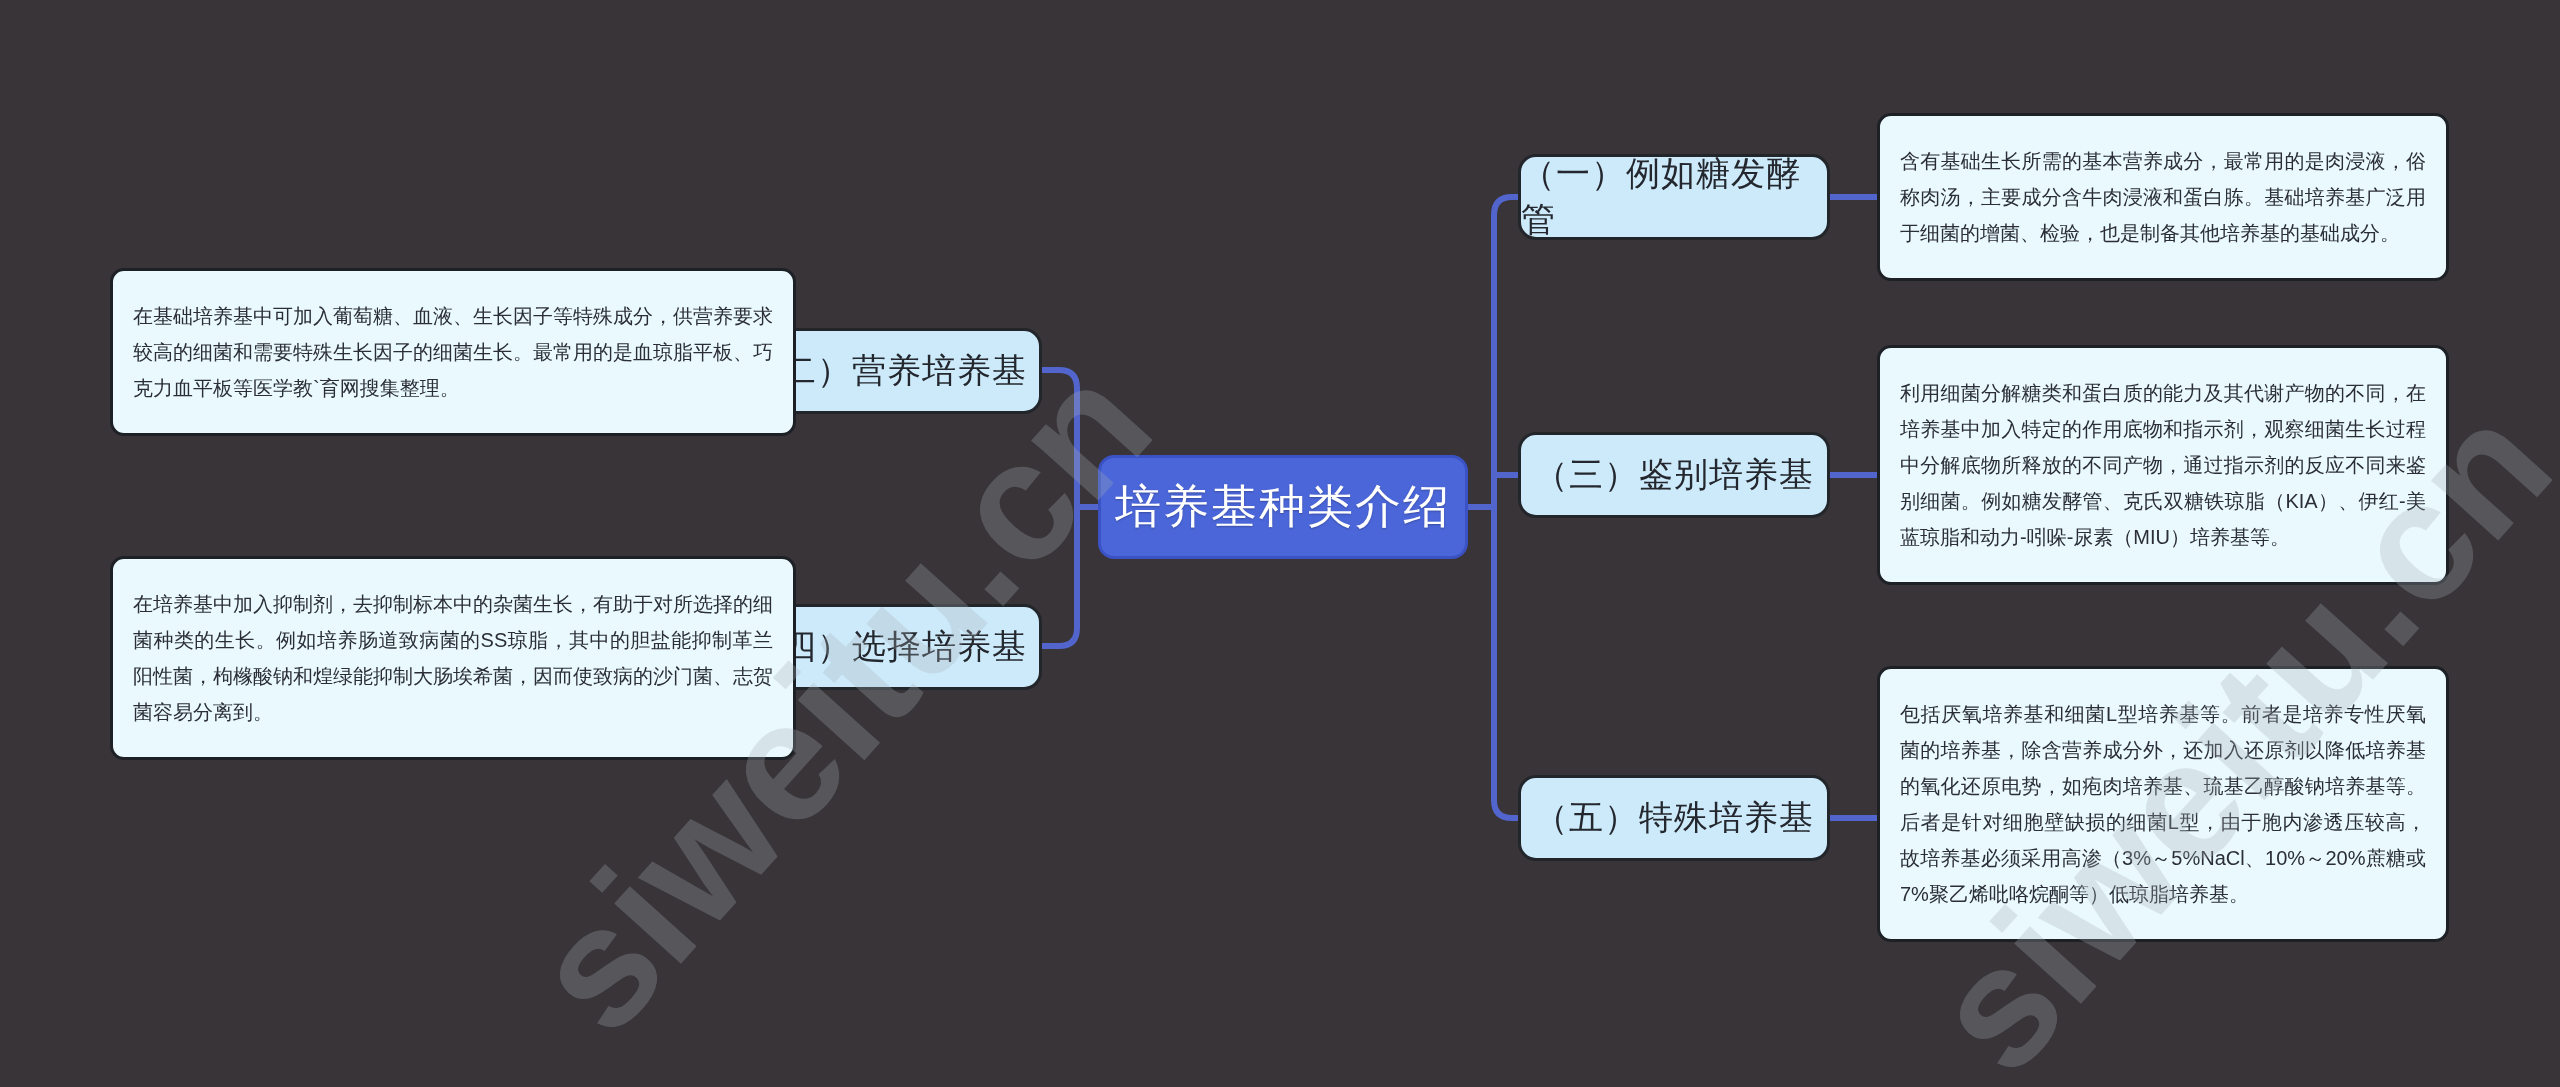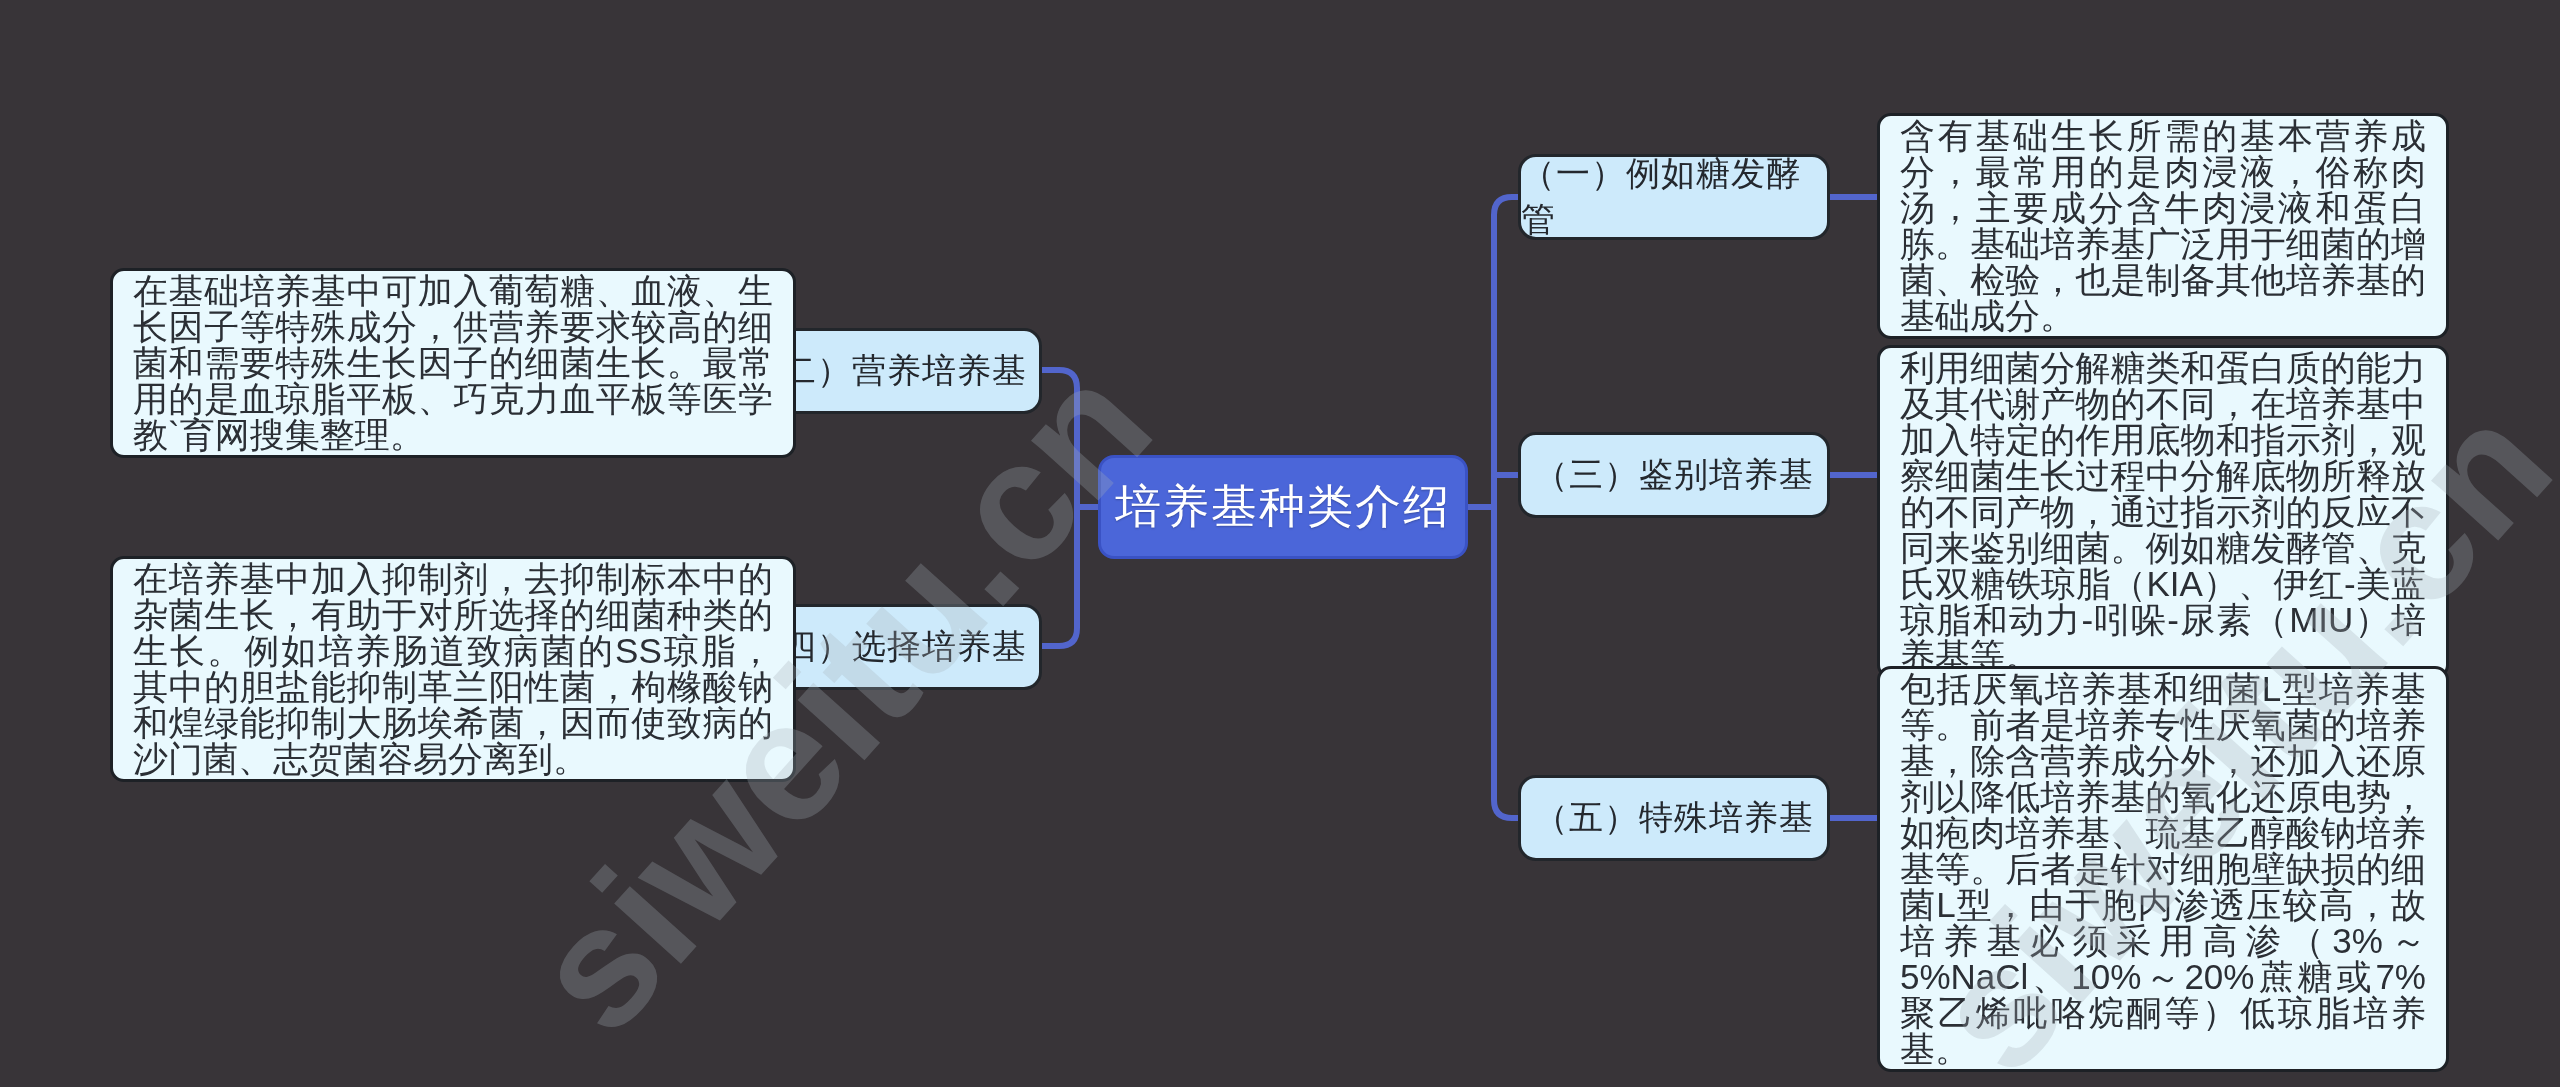--- a/index.html
+++ b/index.html
@@ -18,22 +18,22 @@
   .root-node{left:1098px;top:455px;width:370px;height:104px;background:var(--root-fill);
     border:3px solid var(--root-border);border-radius:16px;color:var(--root-text);
     font-size:46px;font-weight:500;letter-spacing:2px;text-shadow:0 1px 2px rgba(0,0,0,.25);font-family:Liberation Serif, serif;}
   .branch{width:312px;height:86px;background:var(--branch-fill);border:3px solid var(--branch-border);
     border-radius:18px;color:var(--branch-text);font-size:34px;letter-spacing:1px;}
   .branch.left{left:732px;width:310px;}
   .branch.right{left:1518px;}
   .b1{top:154px;} .b3{top:432px;} .b5{top:775px;}
   .b2{top:328px;} .b4{top:604px;}
   .leaf{position:absolute;background:var(--leaf-fill);border:3px solid var(--leaf-border);
-    border-radius:14px;color:var(--leaf-text);font-size:35px;line-height:36px;
-    padding:2px 20px;text-align:justify;}
+    border-radius:14px;color:var(--leaf-text);font-size:20px;line-height:36px;
+    padding:27px 20px;text-align:justify;}
   .leaf.right{left:1877px;width:572px;}
   .leaf.left{left:110px;width:686px;}
   .lf1{top:113px;} .lf2{top:345px;} .lf3{top:666px;}
   .lf4{top:268px;} .lf5{top:556px;}
   .watermark{position:absolute;z-index:5;pointer-events:none;font-size:170px;font-weight:700;
     color:rgba(165,176,182,0.28);transform:rotate(-48deg);white-space:nowrap;user-select:none;}
   .wm-left{left:430px;top:600px;}
   .wm-right{left:1830px;top:640px;}
 </style>
 </head>

